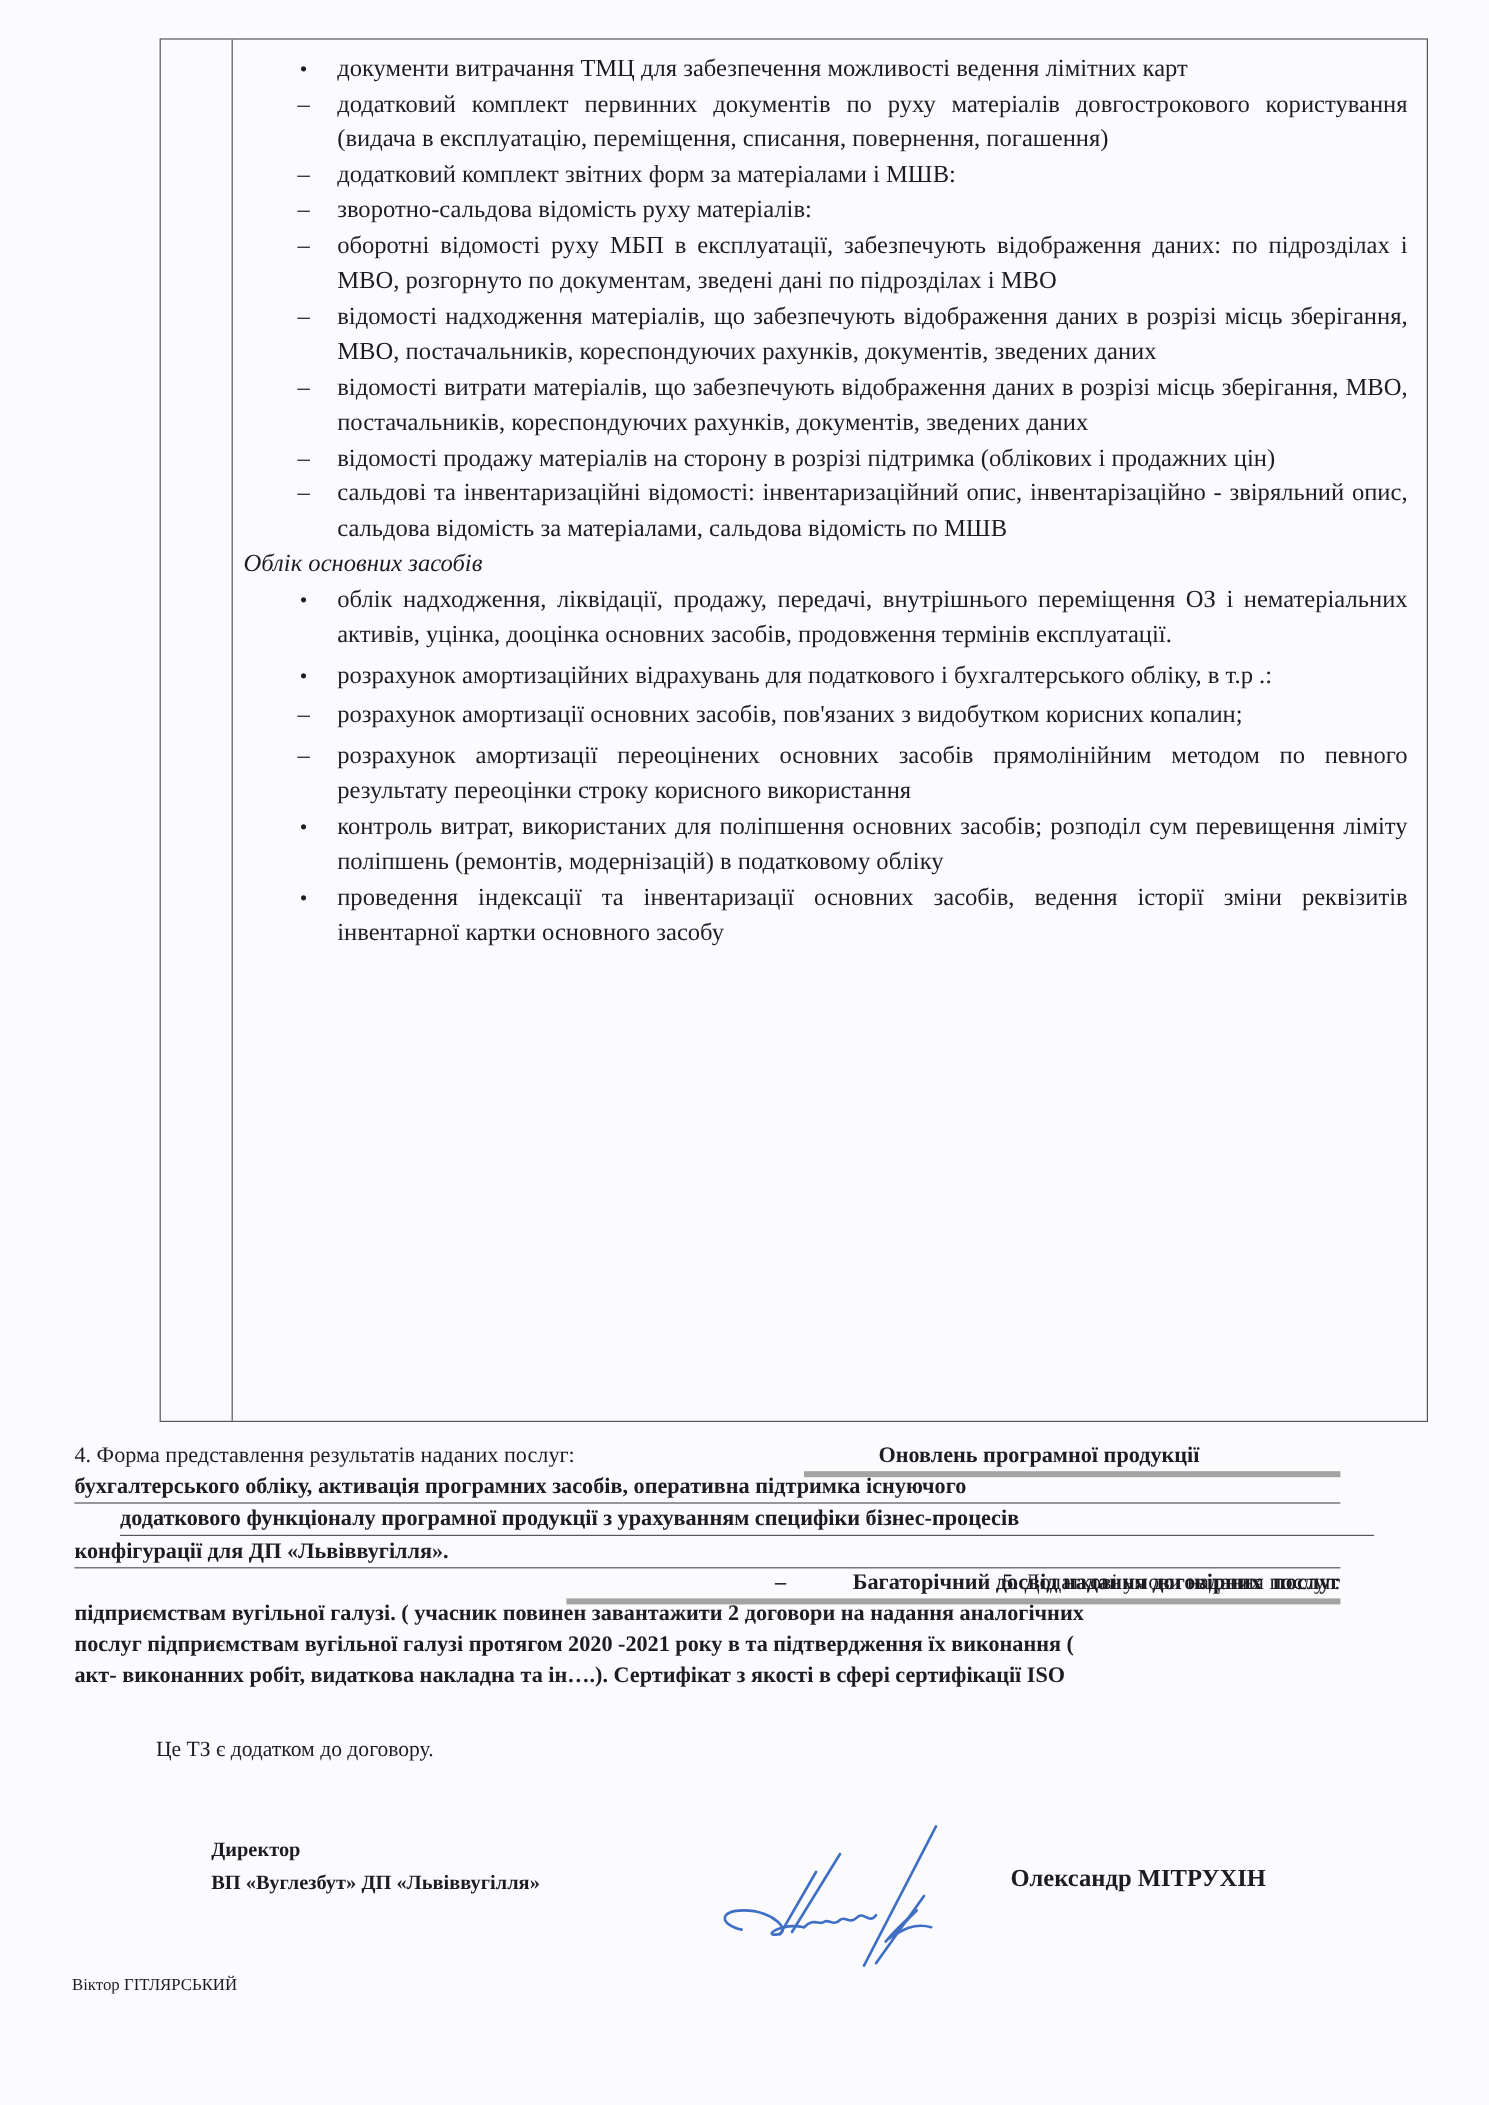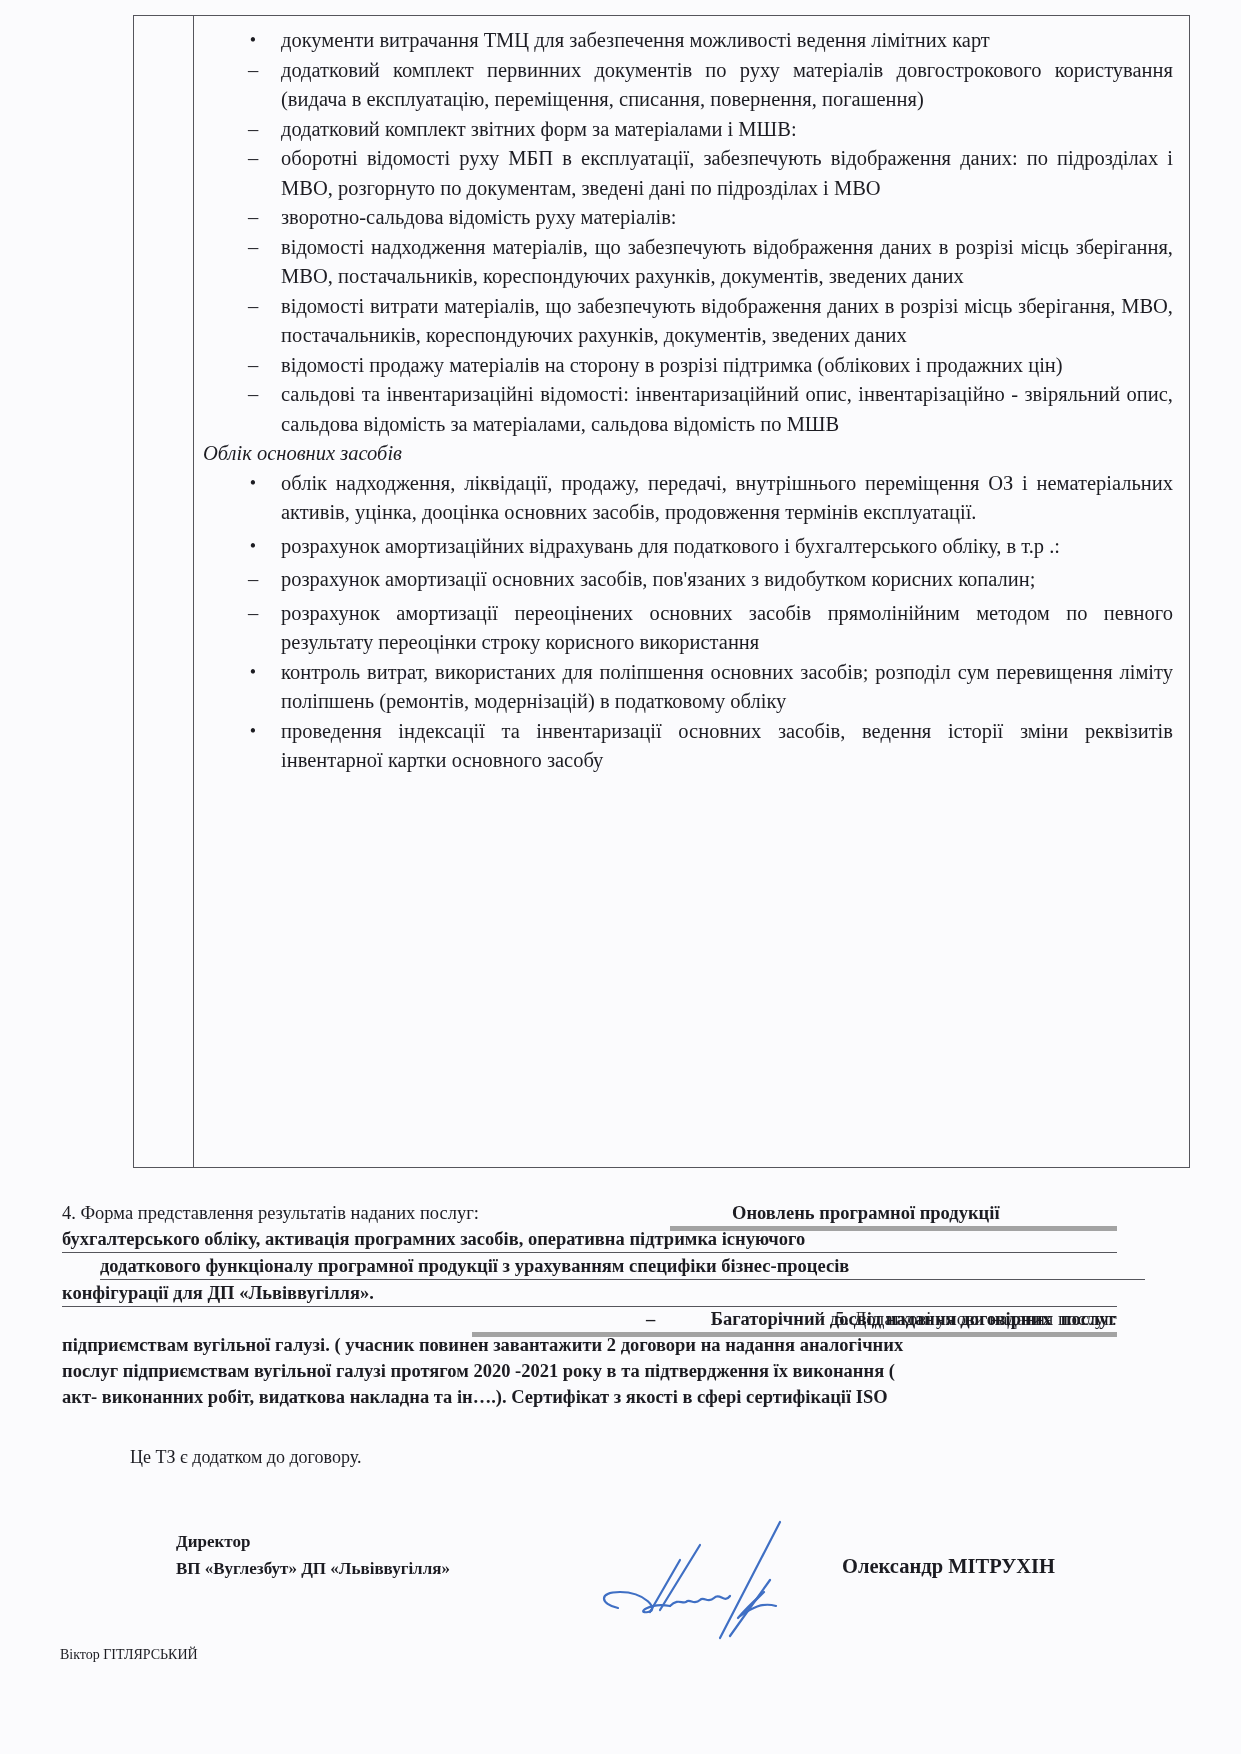--- a/index.html
+++ b/index.html
@@ -5,21 +5,21 @@
   html, body { margin:0; padding:0; }
   body {
     width:1241px; height:1754px; position:relative; overflow:hidden;
     background:#fbfbfd; color:#1c1c22;
     font-family:"Liberation Serif", "DejaVu Serif", serif;
   }
   .page { position:absolute; left:0; top:0; width:1241px; height:1754px; }
 
   
   .frame {
-    position:absolute; left:133px; top:15px; width:1057px; height:1153px;
+    position:absolute; left:133px; top:32px; width:1057px; height:1153px;
     border:1.5px solid #55555c; box-sizing:border-box;
   }
   .frame-divider {
     position:absolute; left:59px; top:0; bottom:0; width:0;
     border-left:1.5px solid #55555c;
   }
   .content {
     position:absolute; left:69px; top:10px; width:970px;
     font-size:20.5px; line-height:29.5px; text-align:justify;
   }
@@ -61,22 +61,22 @@
 <body>
 
 <div class="page">
 
   <div class="frame">
     <div class="frame-divider"></div>
     <div class="content">
       <div class="item bullet"><span class="mark"></span><span>документи витрачання ТМЦ для забезпечення можливості ведення лімітних карт</span></div>
       <div class="item dash"><span class="mark"></span><span>додатковий комплект первинних документів по руху матеріалів довгострокового користування (видача в експлуатацію, переміщення, списання, повернення, погашення)</span></div>
       <div class="item dash"><span class="mark"></span><span>додатковий комплект звітних форм за матеріалами і МШВ:</span></div>
+      <div class="item dash"><span class="mark"></span><span>зворотно-сальдова відомість руху матеріалів:</span></div>
       <div class="item dash"><span class="mark"></span><span>оборотні відомості руху МБП в експлуатації, забезпечують відображення даних: по підрозділах і МВО, розгорнуто по документам, зведені дані по підрозділах і МВО</span></div>
-      <div class="item dash"><span class="mark"></span><span>зворотно-сальдова відомість руху матеріалів:</span></div>
       <div class="item dash"><span class="mark"></span><span>відомості надходження матеріалів, що забезпечують відображення даних в розрізі місць зберігання, МВО, постачальників, кореспондуючих рахунків, документів, зведених даних</span></div>
       <div class="item dash"><span class="mark"></span><span>відомості витрати матеріалів, що забезпечують відображення даних в розрізі місць зберігання, МВО, постачальників, кореспондуючих рахунків, документів, зведених даних</span></div>
       <div class="item dash"><span class="mark"></span><span>відомості продажу матеріалів на сторону в розрізі підтримка (облікових і продажних цін)</span></div>
       <div class="item dash"><span class="mark"></span><span> сальдові та інвентаризаційні відомості: інвентаризаційний опис, інвентарізаційно - звіряльний опис, сальдова відомість за матеріалами, сальдова відомість по МШВ</span></div>
 
       <div class="subhead">Облік основних засобів</div>
 
       <div class="item bullet"><span class="mark"></span><span>облік надходження, ліквідації, продажу, передачі, внутрішнього переміщення ОЗ  і нематеріальних активів, уцінка, дооцінка основних засобів, продовження термінів експлуатації.</span></div>
       <div class="item bullet gap"><span class="mark"></span><span>розрахунок амортизаційних відрахувань для податкового і бухгалтерського обліку, в т.р .:</span></div>
       <div class="item dash gap"><span class="mark"></span><span>розрахунок амортизації основних засобів, пов'язаних з видобутком корисних копалин;</span></div>

